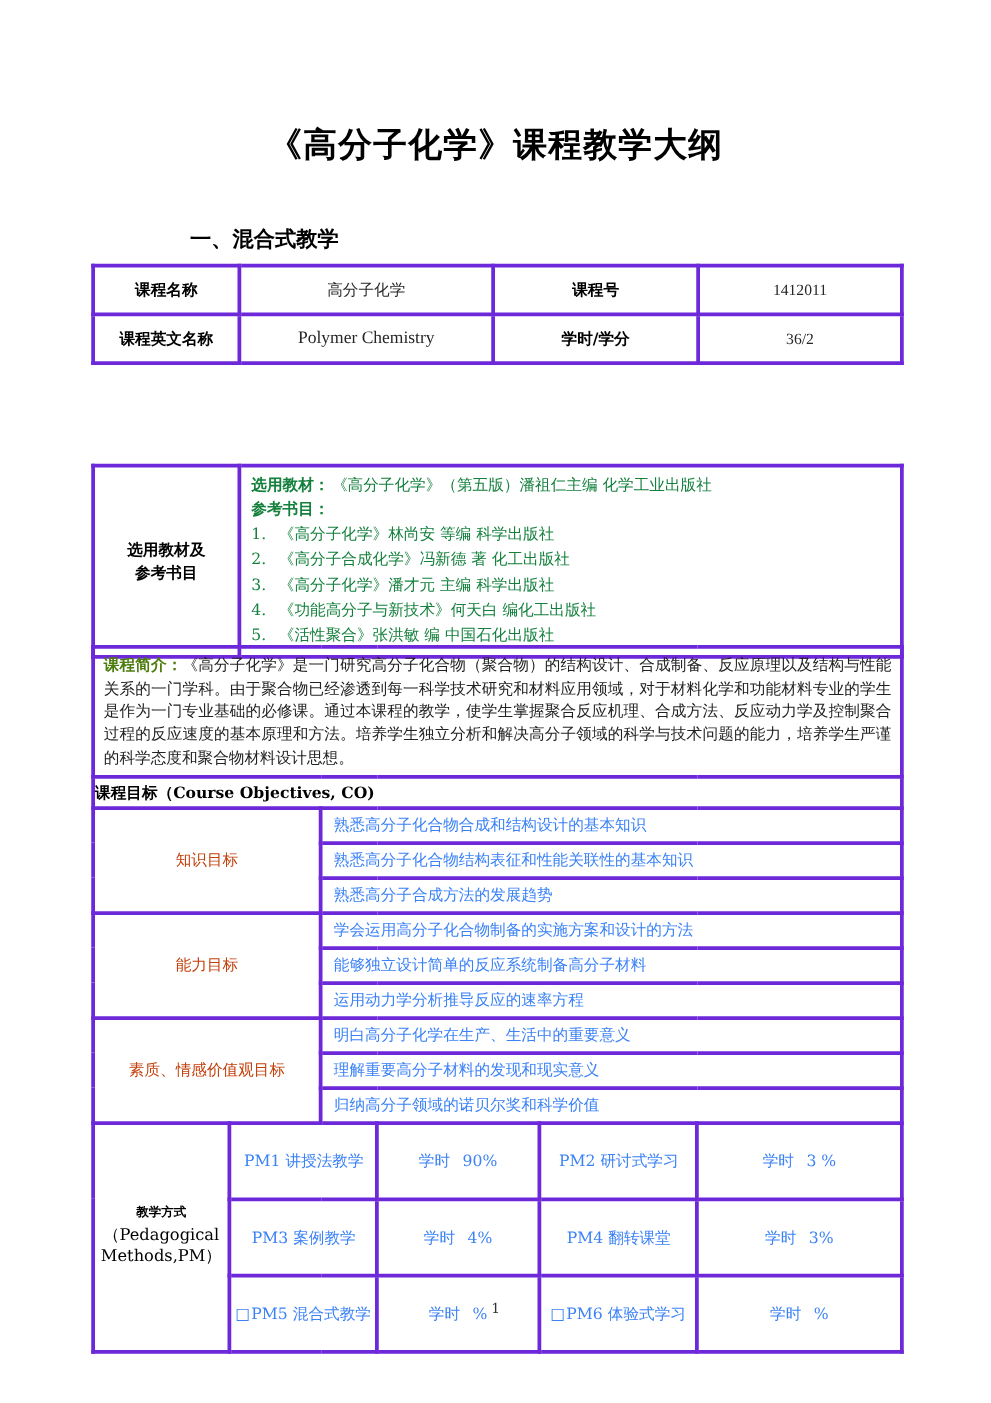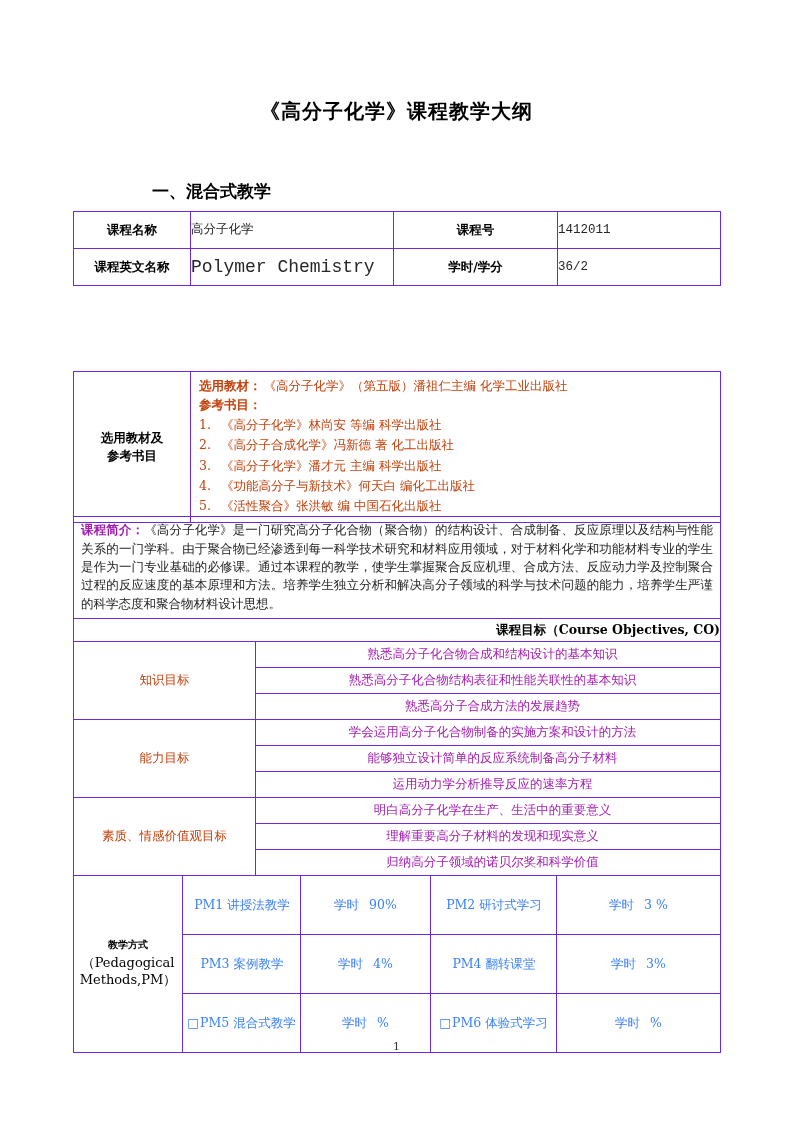--- a/index.html
+++ b/index.html
@@ -22,21 +22,21 @@
     height: 1122px;
     background: #fff;
   }
 
   
   .doc-title {
     position: absolute;
     left: 0; top: 98px;
     width: 793px;
     text-align: center;
-    font-size: 20px;
+    font-size: 27px;
     font-weight: bold;
     letter-spacing: 1px;
     font-family: "DejaVu Serif", "Liberation Serif", serif;
   }
 
   
   .section-heading {
     position: absolute;
     left: 152px; top: 180px;
     font-size: 17px;
@@ -46,58 +46,59 @@
 
   
   .tbl {
     position: absolute;
     left: 73px;
     width: 647px;
     border-collapse: collapse;
     table-layout: fixed;
   }
   .tbl td {
-    border: 1px solid #6d28d9;
+    border: 3px solid #6d28d9;
     padding: 0;
     vertical-align: middle;
     font-size: 12.5px;
     line-height: 1.45;
   }
 
   
   #tbl-overview { top: 211px; }
   #tbl-overview td { height: 36px; }
   .ov-label {
     text-align: center;
     font-weight: bold;
     font-size: 13px;
     font-family: "DejaVu Sans", "Liberation Sans", sans-serif;
   }
   .ov-value {
+    text-align: center;
     font-size: 13px;
     color: #262626;
-    font-family: Liberation Mono, monospace;
-  }
-  .ov-value.en { font-size: 18px; margin-left: 25px; }
+    font-family: Liberation Serif, serif;
+  }
+  .ov-value.en { font-size: 14px; margin-left: 25px; }
 
   
   #tbl-books { top: 371px; }
   .books-label {
     width: 117px;
     text-align: center;
     font-weight: bold;
     font-size: 13px;
     line-height: 1.7;
     font-family: "DejaVu Sans", "Liberation Sans", sans-serif;
   }
   .books-body {
     padding: 5px 6px 6px 8px !important;
     vertical-align: top !important;
     font-size: 12.5px;
-    color: #c2410c;
+    color: #15803d;
   }
   .books-body .hdrline {
     font-weight: bold;
     font-family: "DejaVu Sans", "Liberation Sans", sans-serif;
     margin-bottom: 1px;
     white-space: nowrap;
   }
   .books-body .hdrline .nm { padding-right: 2px; }
   .books-body .reflist {
     margin: 0;
@@ -120,24 +121,24 @@
   .intro-cell {
     padding: 4px 7px 5px 7px !important;
     text-align: justify;
     font-size: 12.5px;
     line-height: 1.52;
     color: #222;
   }
   .intro-cell b {
     font-family: Liberation Mono, monospace;
     font-weight: bold;
-    color: #a21caf;
+    color: #4d7c0f;
   }
   .obj-banner {
-    text-align: right;
+    text-align: left;
     height: 22px;
     font-size: 13px;
   }
   .obj-banner .cn {
     font-weight: bold;
     font-family: "DejaVu Sans", "Liberation Sans", sans-serif;
   }
   .obj-banner .en {
     font-weight: bold;
     font-size: 12.5px;
@@ -145,22 +146,21 @@
   }
   .obj-group {
     text-align: center;
     font-size: 13px;
     color: #c2410c;
   }
   .obj-item {
     padding: 0 0 0 9px !important;
     height: 25px;
     font-size: 12.5px;
-    color: #a21caf;
-    text-align: center;
+    color: #3b82f6;
   }
 
   
   .m-label {
     text-align: center;
     vertical-align: middle;
     font-family: "DejaVu Sans", "Liberation Sans", sans-serif;
   }
   .m-label .cn {
     font-weight: bold;

